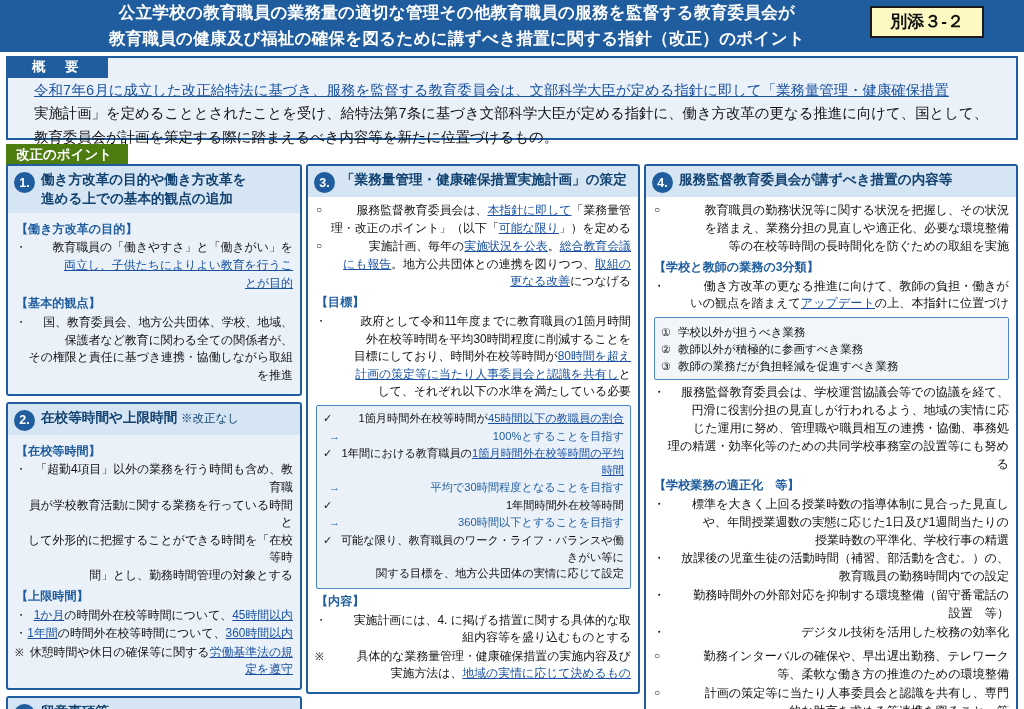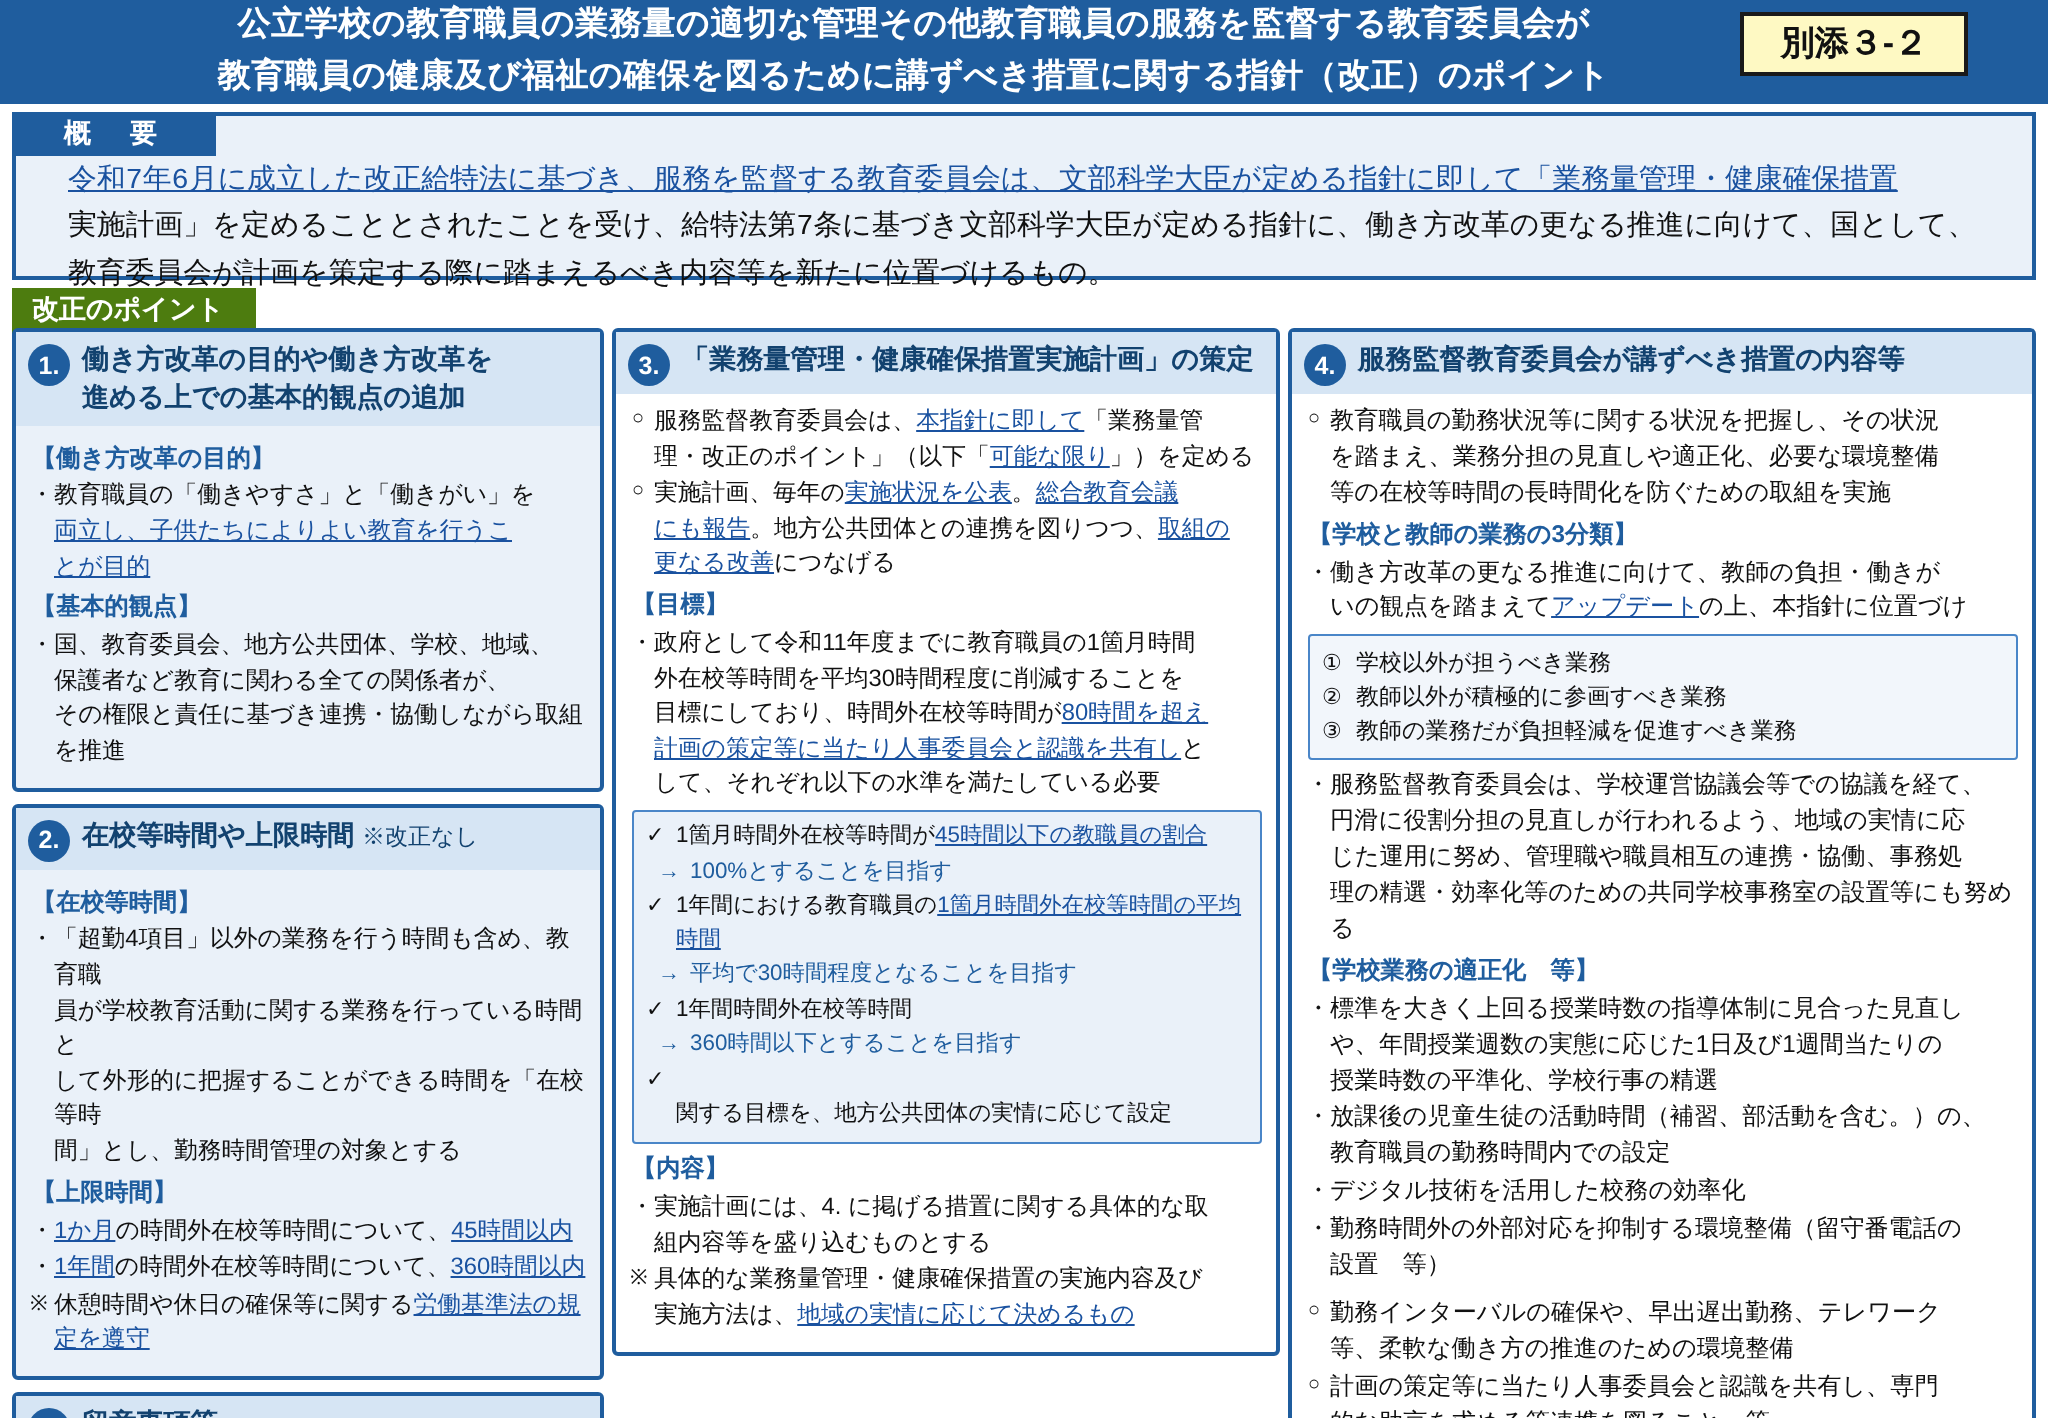--- a/index.html
+++ b/index.html
@@ -81,21 +81,21 @@
     font-size:13.6px; font-weight:bold; color:#12426f; line-height:1.38;
   }
   .blk-title .note { font-weight:normal; font-size:11.5px; color:#12426f; }
 
   .blk-body { padding:5px 7px 7px 8px; font-size:11.9px; line-height:1.48; }
 
   .subhead {
     color:#1f5d9e; font-weight:bold; font-size:12.1px; margin:3px 0 1px 0;
   }
   ul.plain { list-style:none; margin:0 0 2px 0; padding:0; }
-  ul.plain > li { position:relative; padding-left:11px; margin-bottom:1px; }
+  ul.plain > li { position:relative; padding-left:11px; margin-bottom:1px;text-align:right; }
   ul.plain > li:before { content:"・"; position:absolute; left:-1px; top:0; }
   ul.plain > li.circ:before { content:"○"; font-size:10px; left:0; top:1px; }
   ul.plain > li.star:before { content:"※"; font-size:10.5px; left:-1px; top:1px; }
   ul.plain > li.check { padding-left:15px; }
   ul.plain > li.check:before { content:"✓"; font-size:11px; left:0; top:0; color:#111; }
   ul.plain > li.arrow { padding-left:22px; }
   ul.plain > li.arrow:before { content:"→"; font-size:11px; left:6px; top:0; color:#1f5d9e; }
   ul.plain > li.arrow { color:#1f5d9e; }
   .ublue { text-decoration:underline; color:#1a52a0; }
 
@@ -255,21 +255,21 @@
             <li class="arrow tiny">
               <span>平均で30時間程度となることを目指す</span>
             </li>
             <li class="check tiny">
               <span>1年間時間外在校等時間</span>
             </li>
             <li class="arrow tiny">
               <span>360時間以下とすることを目指す</span>
             </li>
             <li class="check tiny">
-              <br>
+              <span>可能な限り、教育職員のワーク・ライフ・バランスや働きがい等に</span><br>
               <span>関する目標を、地方公共団体の実情に応じて設定</span>
             </li>
           </ul>
         </div>
 
         <div class="subhead">【内容】</div>
         <ul class="plain">
           <li>
             <span>実施計画には、4. に掲げる措置に関する具体的な取</span><br>
             <span>組内容等を盛り込むものとする</span>
@@ -328,26 +328,26 @@
           <li>
             <span>標準を大きく上回る授業時数の指導体制に見合った見直し</span><br>
             <span>や、年間授業週数の実態に応じた1日及び1週間当たりの</span><br>
             <span>授業時数の平準化、学校行事の精選</span>
           </li>
           <li>
             <span>放課後の児童生徒の活動時間（補習、部活動を含む。）の、</span><br>
             <span>教育職員の勤務時間内での設定</span>
           </li>
           <li>
-            <span>デジタル技術を活用した校務の効率化</span>
-          </li>
-          <li>
             <span>勤務時間外の外部対応を抑制する環境整備（留守番電話の</span><br>
             <span>設置　等）</span>
           </li>
+          <li>
+            <span>デジタル技術を活用した校務の効率化</span>
+          </li>
         </ul>
 
         <ul class="plain" style="margin-top:6px;">
           <li class="circ">
             <span>勤務インターバルの確保や、早出遅出勤務、テレワーク</span><br>
             <span>等、柔軟な働き方の推進のための環境整備</span>
           </li>
           <li class="circ">
             <span>計画の策定等に当たり人事委員会と認識を共有し、専門</span><br>
             <span>的な助言を求める等連携を図ること　等</span>

